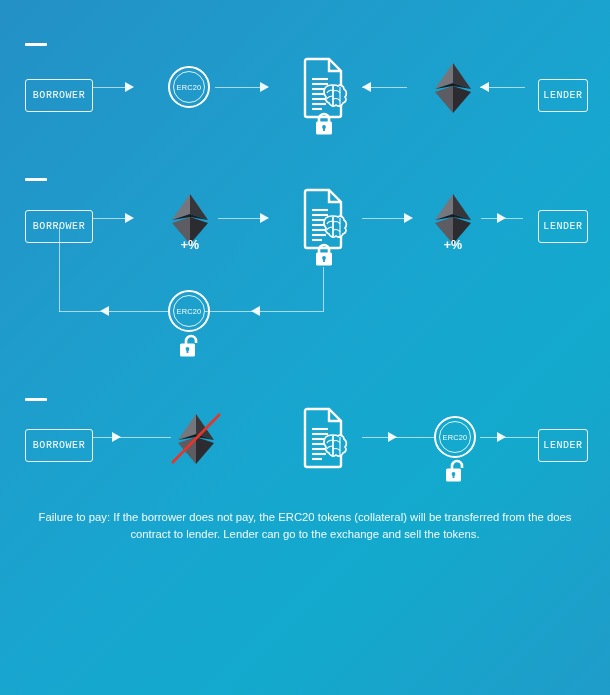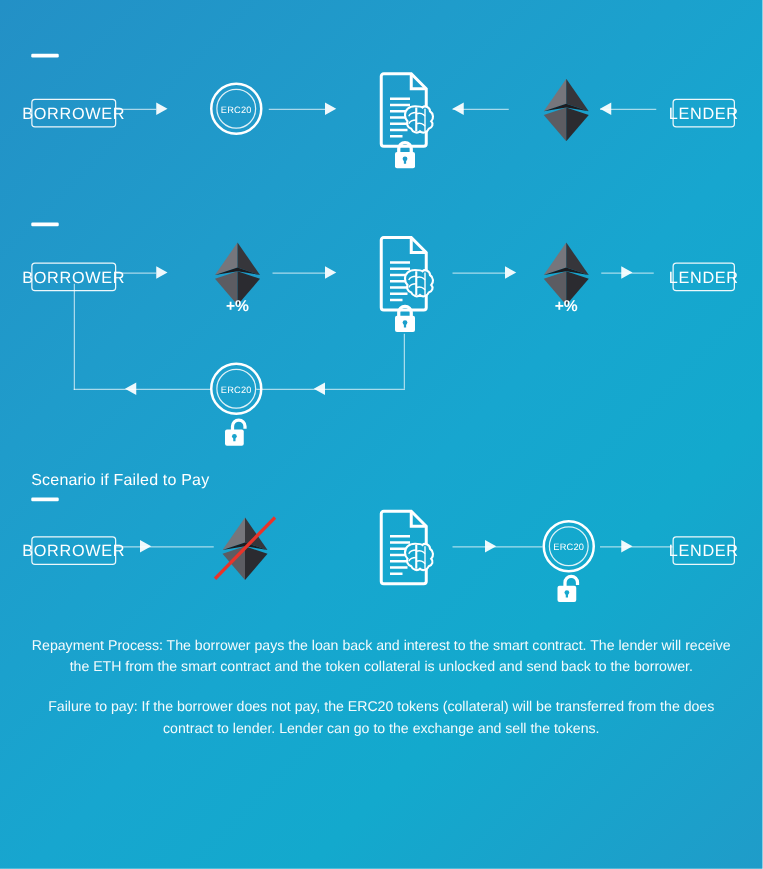--- a/index.html
+++ b/index.html
@@ -38,30 +38,31 @@
     position: absolute;
     width: 22px;
     height: 3px;
     background: #ffffff;
     border-radius: 1px;
   }
 
   
   .pill {
     position: absolute;
-    height: 23px;
+    height: 33px;
     border: 1px solid rgba(255,255,255,.92);
     border-radius: 3px;
     display: flex;
     align-items: center;
     justify-content: center;
-    font-size: 13px;
+    font-size: 10px;
     letter-spacing: .55px;
     color: #ffffff;
     background: transparent;
+    font-family: Liberation Mono, monospace;
   }
 
   
   .line {
     position: absolute;
     background: rgba(255,255,255,.62);
   }
   .line.h { height: 1px; }
   .line.v { width: 1px; }
 
@@ -287,21 +288,20 @@
       <rect x="2" y="9.5" width="15" height="13" rx="1.6" fill="#ffffff"></rect>
       <circle cx="9.5" cy="15" r="1.9" fill="#1ba4cd"></circle>
       <rect x="8.6" y="15" width="1.8" height="4" fill="#1ba4cd"></rect>
     </svg>
   </div>
 
   <div class="line h" style="left:59px; top:311px; width:110px;"></div>
   <div class="arrow left" style="left:100px; top:306px;"></div>
   <div class="line v" style="left:59px; top:227px; height:85px;"></div>
 
-  <div class="sect-title" style="left:25px; top:376px;">Scenario if Failed to Pay</div>
   <div class="sect-rule" style="left:25px; top:398px;"></div>
 
   <div class="pill" style="left:25px; top:429px; width:68px;">BORROWER</div>
 
   <div class="line h" style="left:93px; top:437px; width:78px;"></div>
   <div class="arrow right" style="left:112px; top:432px;"></div>
 
   <div class="icon" style="left:168px; top:411px;">
     <svg width="56" height="56" viewBox="0 0 56 56">
       <g transform="translate(6,1)">
@@ -355,17 +355,16 @@
       <rect x="8.6" y="15" width="1.8" height="4" fill="#18a8ce"></rect>
     </svg>
   </div>
 
   <div class="line h" style="left:480px; top:437px; width:58px;"></div>
   <div class="arrow right" style="left:497px; top:432px;"></div>
 
   <div class="pill" style="left:538px; top:429px; width:50px;">LENDER</div>
 
   <div class="footer" style="top:509px;">
-    <p>Repayment Process: The borrower pays the loan back and interest to the smart contract. The lender will receive the ETH from the smart contract and the token collateral is unlocked and send back to the borrower.</p>
     <p>Failure to pay: If the borrower does not pay, the ERC20 tokens (collateral) will be transferred from the does contract to lender. Lender can go to the exchange and sell the tokens.</p>
   </div>
 
 </div>
 
 </body></html>

